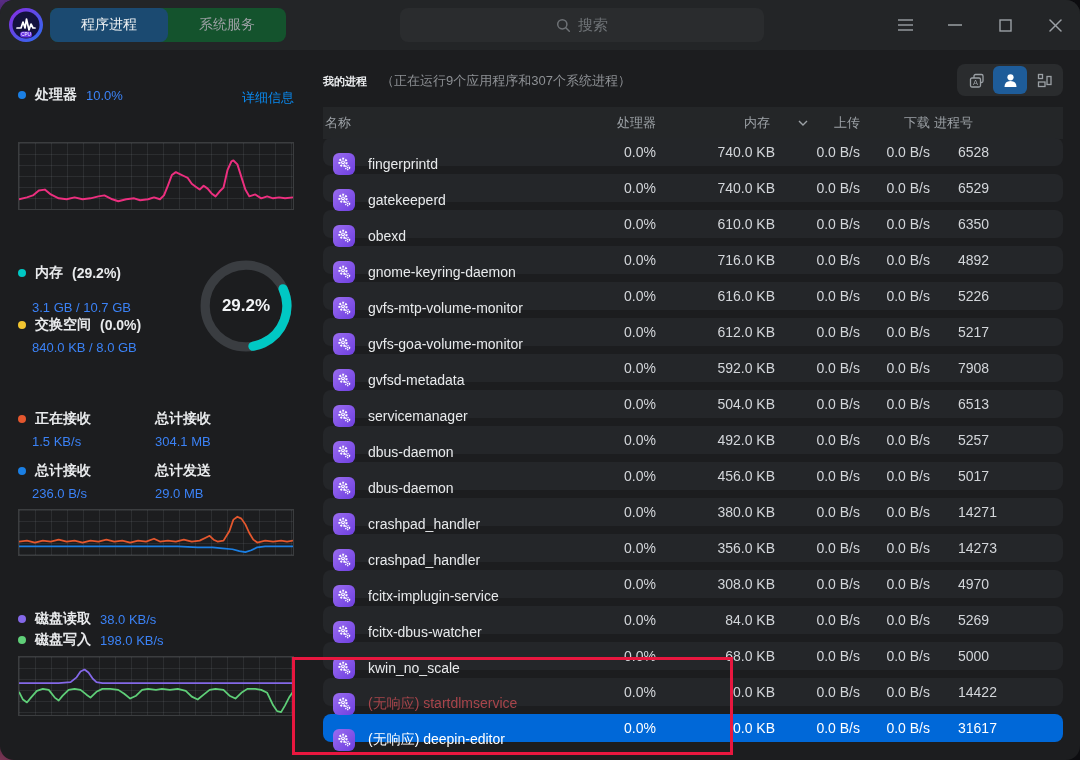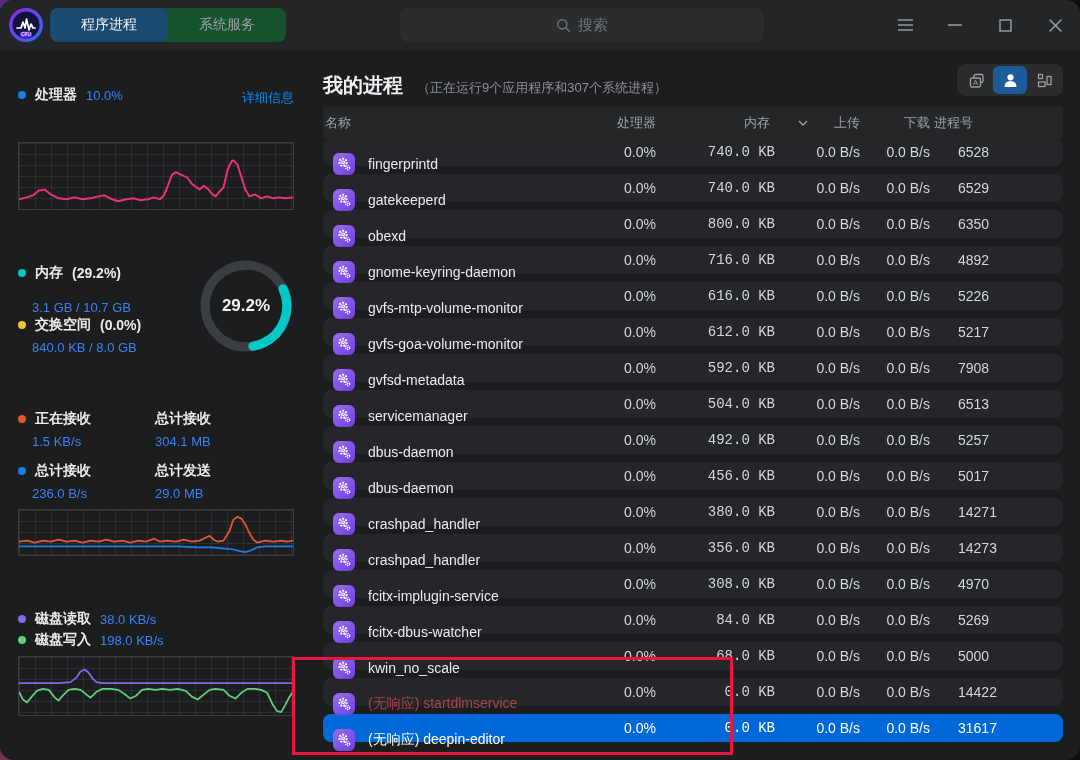--- a/index.html
+++ b/index.html
@@ -34,21 +34,21 @@
   .chart svg { display:block; width:100%; height:100%; }
   .link { color:var(--link_blue); font-size:13px; }
   .line-cpu{color:var(--cpu_line);} .line-recv{color:var(--recv_orange);} .line-send{color:var(--send_blue);}
   .line-dread{color:var(--disk_read_purple);} .line-dwrite{color:var(--disk_write_green);}
   .donut-fill{color:var(--mem_teal);} .donut-track{color:#3a3d41;}
   .donut-text { position:absolute; inset:0; display:flex; align-items:center; justify-content:center; color:#f2f4f6; font-size:17px; font-weight:700;text-align:right; }
 
   
   .main { position:absolute; left:323px; top:50px; right:17px; bottom:0; }
   .mhead { position:absolute; left:0; top:22px; display:flex; align-items:baseline; gap:14px; }
-  .mtitle { color:#eceef0; font-size:20px; font-weight:700; }
+  .mtitle { color:#eceef0; font-size:11px; font-weight:700; }
   .msub { color:#8d9094; font-size:13px; }
   .viewswitch { position:absolute; right:0; top:14px; height:32px; background:#2a2c2e; border-radius:8px; display:flex; align-items:center; padding:2px; }
   .vbtn { width:34px; height:28px; display:flex; align-items:center; justify-content:center; border-radius:6px; color:#9ba0a5; }
   .vbtn.active { background:#1e5c99; color:#fff; }
 
   .thead { position:absolute; left:0; right:0; top:57px; height:32px; background:#242628; display:grid;
     grid-template-columns:215px 120px 152px 52px 70px 131px; align-items:center; color:#9ca1a6; font-size:13px; }
   .thead .hc { padding:0 2px; }
   .h-name{ padding-left:10px; }
   .h-right{ text-align:right; }
@@ -57,21 +57,21 @@
 
   .tbody { position:absolute; left:0; right:0; top:88px; }
   .trow { height:28px; margin-bottom:8px; background:#242629; border-radius:8px; display:grid;
     grid-template-columns:215px 120px 152px 52px 70px 131px; align-items:center; color:#d3d6da; font-size:14px; }
   .trow.selected { background:var(--accent_blue); color:#fff; }
   .cname { display:flex; align-items:center; gap:13px; padding-left:10px; overflow:hidden; white-space:nowrap;margin-top:24px; }
   .pname { color:#e8eaec; }
   .trow.selected .pname { color:#fff; }
   .pname.unresp { color:var(--unresponsive_red); }
   .num { text-align:right; padding-right:2px; }
-  .num.mem { padding-right:35px;font-family:Liberation Mono, monospace; }
+  .num.mem { padding-right:35px; }
   .pid { padding-left:26px; }
   .picon { width:22px; height:22px; flex:none; border-radius:6px; background:linear-gradient(135deg,#9a6cf0,#6e3fe0); display:flex; align-items:center; justify-content:center; }
 
   .annotation { position:absolute; left:292px; top:657px; width:441px; height:98px; border:3px solid var(--annotation_red); pointer-events:none; z-index:50; }
 </style>
 </head>
 <body>
 
 <div class="window">
 
@@ -294,21 +294,21 @@
                 <circle cx="7" cy="6.3" r="3.6" fill="none" stroke="#fff" stroke-width="2.1" stroke-dasharray="1.9 1.25"></circle>
                 <circle cx="7" cy="6.3" r="1.9" fill="#fff"></circle>
                 <circle cx="7" cy="6.3" r="0.8" fill="#7a4ae4"></circle>
                 <circle cx="11.6" cy="11.6" r="2" fill="none" stroke="#fff" stroke-width="1.4" stroke-dasharray="1.2 0.9"></circle>
                 <circle cx="11.6" cy="11.6" r="0.8" fill="#fff"></circle>
               </svg>
             </span>
             <span class="pname">obexd</span>
           </div>
           <div class="cell num">0.0%</div>
-          <div class="cell num mem">800.0 KB</div>
+          <div class="cell num mem">610.0 KB</div>
           <div class="cell num">0.0 B/s</div>
           <div class="cell num">0.0 B/s</div>
           <div class="cell pid">6350</div>
         </div>
         <div class="trow">
           <div class="cell cname">
             <span class="picon">
               <svg width="16" height="16" viewBox="0 0 16 16">
                 <circle cx="7" cy="6.3" r="3.6" fill="none" stroke="#fff" stroke-width="2.1" stroke-dasharray="1.9 1.25"></circle>
                 <circle cx="7" cy="6.3" r="1.9" fill="#fff"></circle>

